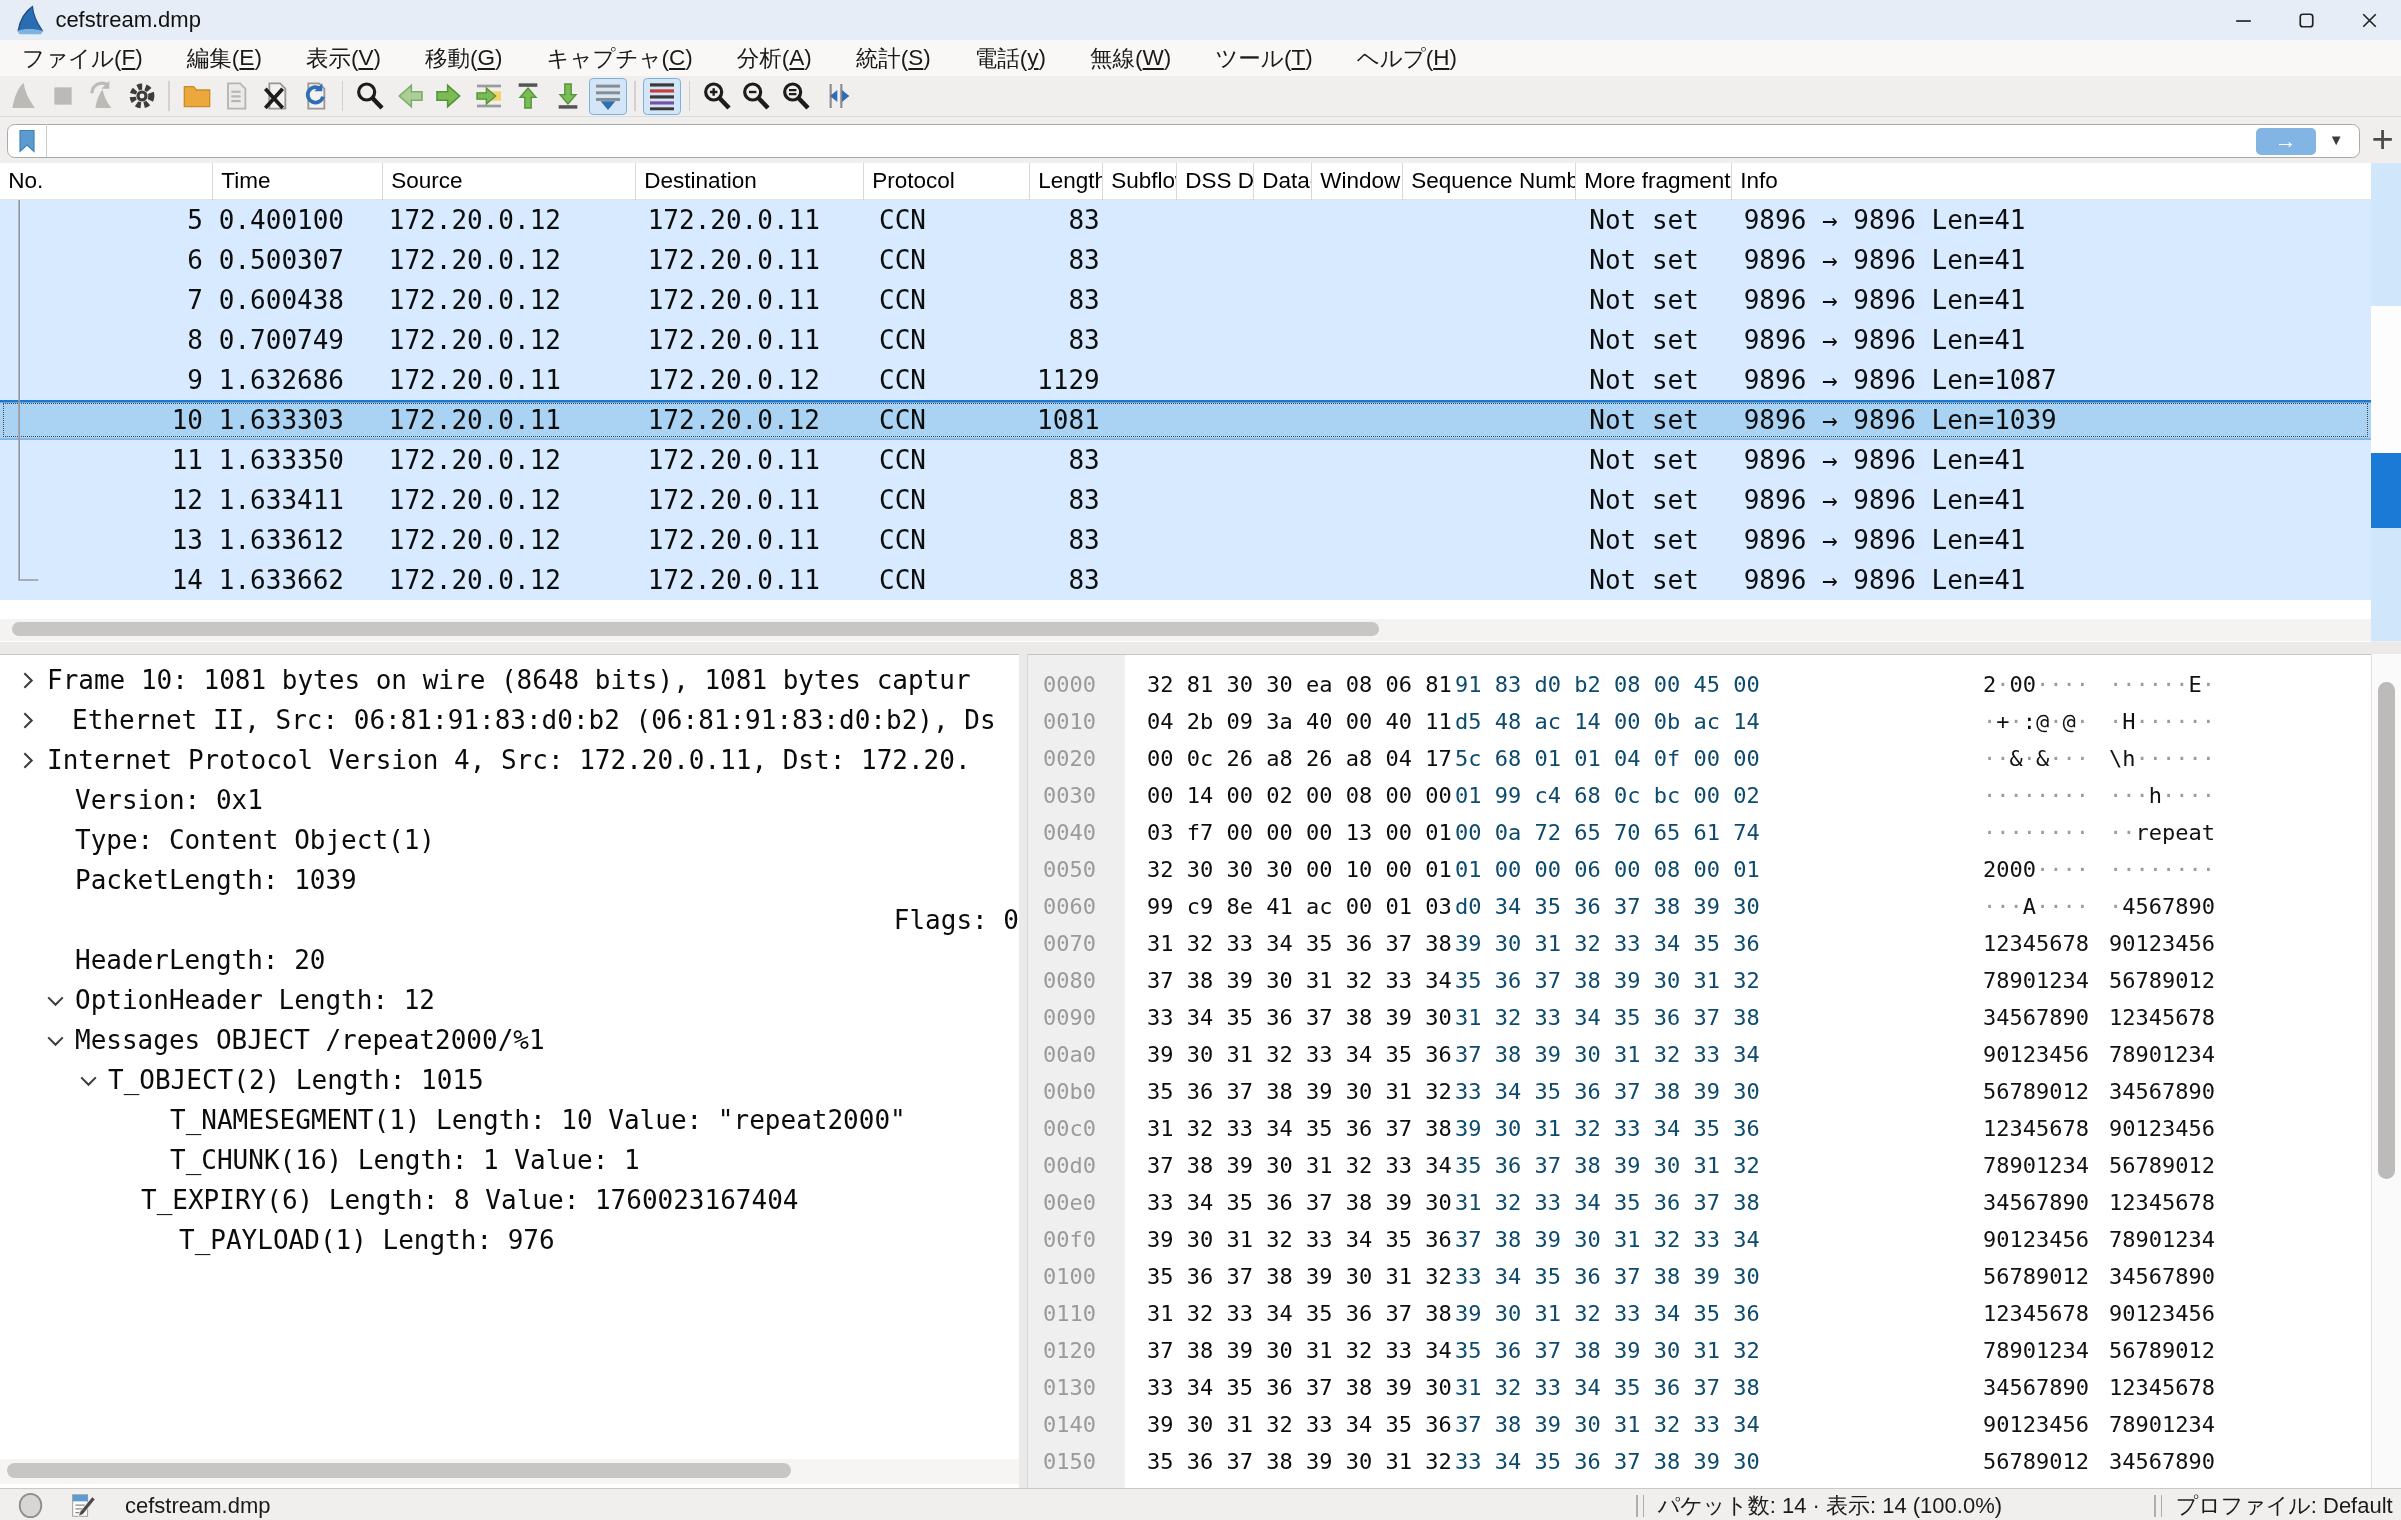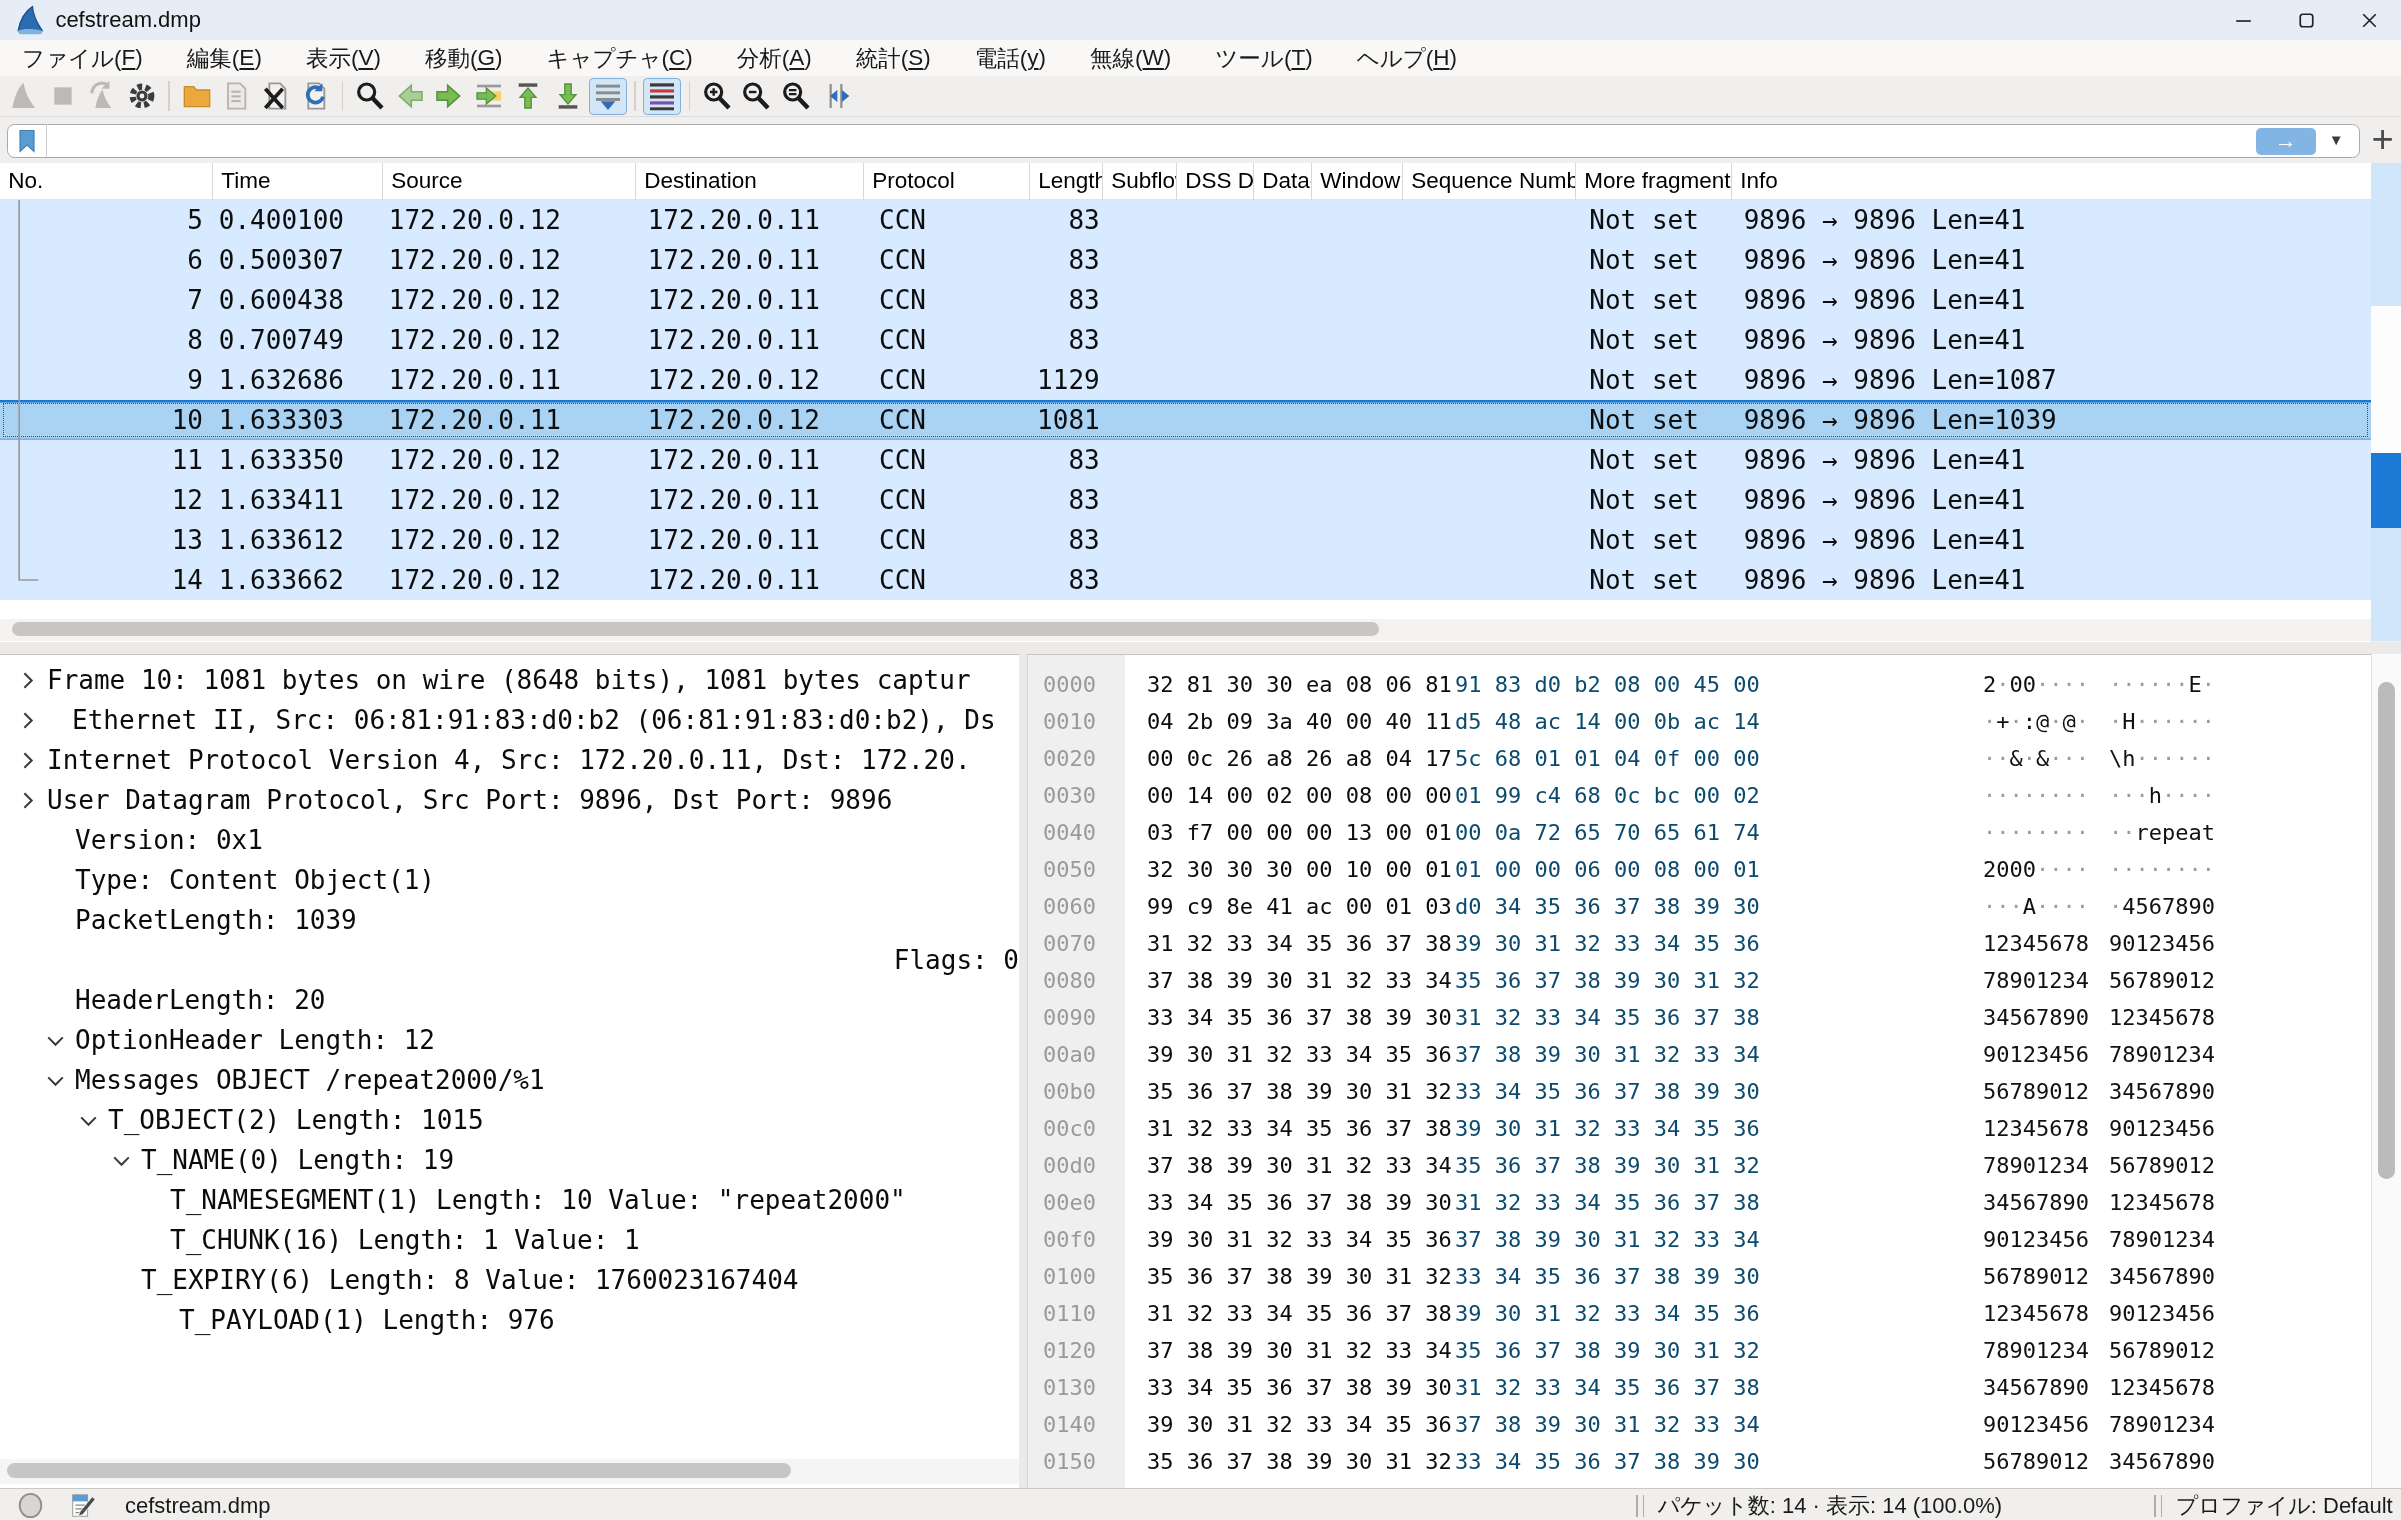--- a/index.html
+++ b/index.html
@@ -426,40 +426,34 @@
   <div id="detail-lines">
       <div class="dline" style="padding-left: 47px;"><span class="chev" style="left: 15px;"><svg viewBox="0 0 24 24">
             <path d="M9 5l7 7-7 7" fill="none" stroke="#3c3c3c" stroke-width="2"></path>
           </svg></span>Frame 10: 1081 bytes on wire (8648 bits), 1081 bytes captur</div>
       <div class="dline" style="padding-left: 72px;"><span class="chev" style="left: 15px;"><svg viewBox="0 0 24 24">
             <path d="M9 5l7 7-7 7" fill="none" stroke="#3c3c3c" stroke-width="2"></path>
           </svg></span>Ethernet II, Src: 06:81:91:83:d0:b2 (06:81:91:83:d0:b2), Ds</div>
       <div class="dline" style="padding-left: 47px;"><span class="chev" style="left: 15px;"><svg viewBox="0 0 24 24">
             <path d="M9 5l7 7-7 7" fill="none" stroke="#3c3c3c" stroke-width="2"></path>
           </svg></span>Internet Protocol Version 4, Src: 172.20.0.11, Dst: 172.20.</div>
-      <div class="dline" style="padding-left: 47px;"><span class="chev" style="left: 15px;"><svg viewBox="0 0 24 24">
-            <path d="M9 5l7 7-7 7" fill="none" stroke="#3c3c3c" stroke-width="2"></path>
-          </svg></span>User Datagram Protocol, Src Port: 9896, Dst Port: 9896</div>
       <div class="dline" style="padding-left: 75px;">Version: 0x1</div>
       <div class="dline" style="padding-left: 75px;">Type: Content Object(1)</div>
       <div class="dline" style="padding-left: 75px;">PacketLength: 1039</div>
       <div class="dline" style="padding-left: 53px; text-align: right;">Flags: 0</div>
       <div class="dline" style="padding-left: 75px;">HeaderLength: 20</div>
       <div class="dline" style="padding-left: 75px;"><span class="chev" style="left: 43px;"><svg viewBox="0 0 24 24">
             <path d="M5 9l7 7 7-7" fill="none" stroke="#3c3c3c" stroke-width="2"></path>
           </svg></span>OptionHeader Length: 12</div>
       <div class="dline" style="padding-left: 75px;"><span class="chev" style="left: 43px;"><svg viewBox="0 0 24 24">
             <path d="M5 9l7 7 7-7" fill="none" stroke="#3c3c3c" stroke-width="2"></path>
           </svg></span>Messages OBJECT /repeat2000/%1</div>
       <div class="dline" style="padding-left: 108px;"><span class="chev" style="left: 76px;"><svg viewBox="0 0 24 24">
             <path d="M5 9l7 7 7-7" fill="none" stroke="#3c3c3c" stroke-width="2"></path>
           </svg></span>T_OBJECT(2) Length: 1015</div>
-      <div class="dline" style="padding-left: 141px;"><span class="chev" style="left: 109px;"><svg viewBox="0 0 24 24">
-            <path d="M5 9l7 7 7-7" fill="none" stroke="#3c3c3c" stroke-width="2"></path>
-          </svg></span>T_NAME(0) Length: 19</div>
       <div class="dline" style="padding-left: 170px;">T_NAMESEGMENT(1) Length: 10 Value: "repeat2000"</div>
       <div class="dline" style="padding-left: 170px;">T_CHUNK(16) Length: 1 Value: 1</div>
       <div class="dline" style="padding-left: 141px;">T_EXPIRY(6) Length: 8 Value: 1760023167404</div>
       <div class="dline" style="padding-left: 141px; margin-left: 38px;">T_PAYLOAD(1) Length: 976</div>
     </div>
   <div id="detail-hscroll">
     <div id="detail-hthumb"></div>
   </div>
 </div>
 

